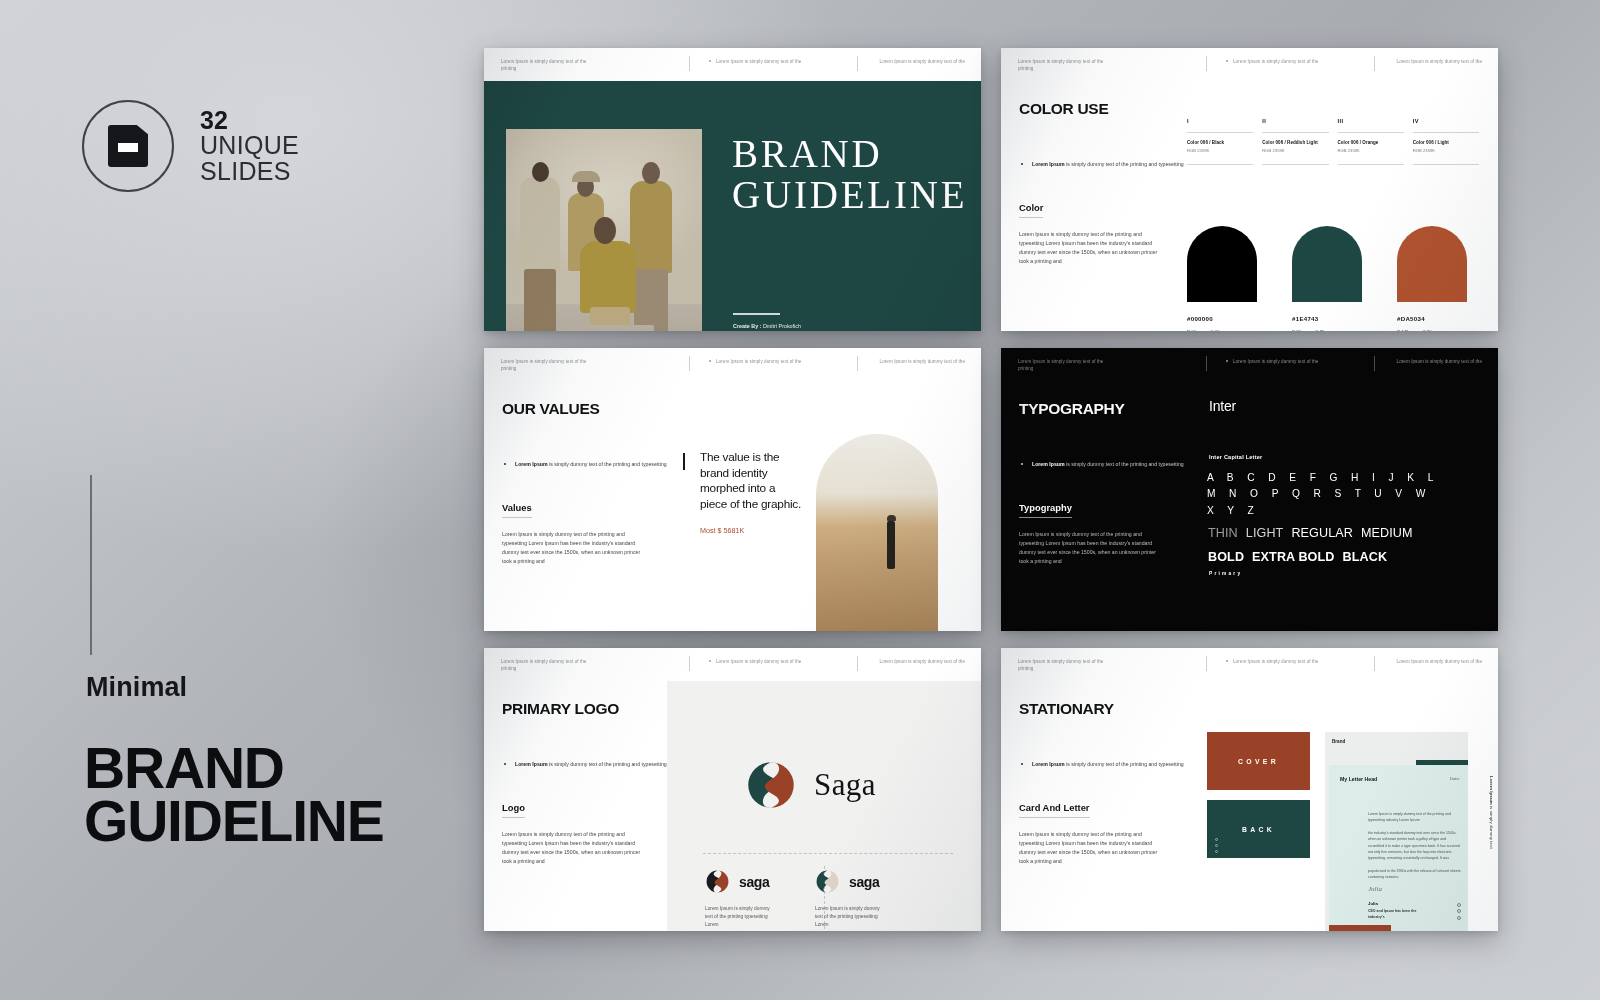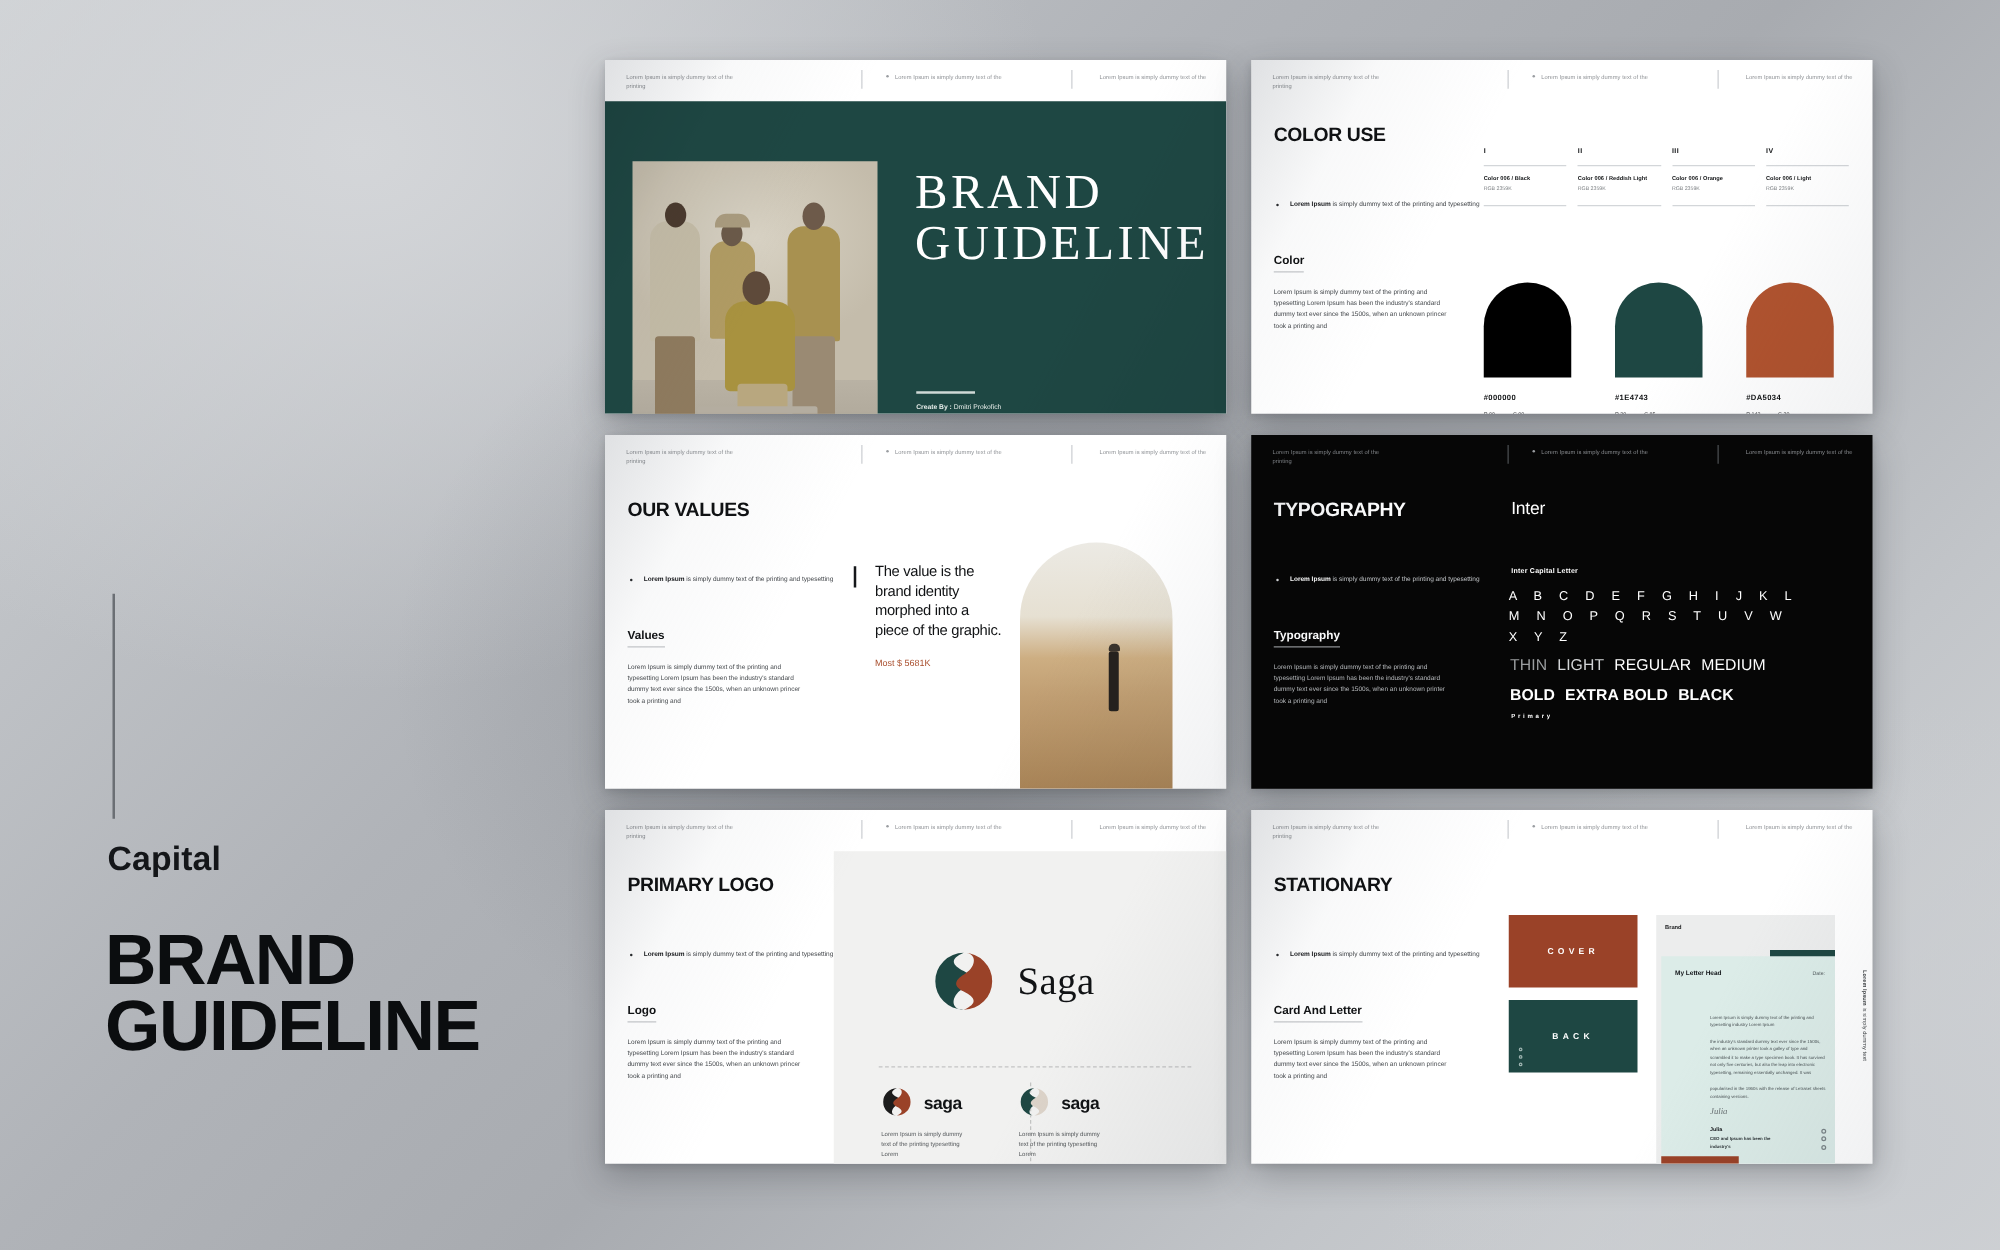--- a/index.html
+++ b/index.html
@@ -193,24 +193,37 @@
     writing-mode: vertical-rl; letter-spacing:.1px; }
   .vert-note b { font-weight:700; }
 </style>
 </head>
 <body>
 
 <div id="bg"></div>
 
 <div class="left-panel">
 
+  <div class="badge-row">
+    <div class="badge-circle">
+      <span class="slide-glyph">
+        <span class="sh"></span>
+          <span class="inner"></span>
+      </span>
+    </div>
+    <div class="badge-text">
+      <div class="badge-num">32</div>
+      <div class="badge-l1">UNIQUE</div>
+      <div class="badge-l2">SLIDES</div>
+    </div>
+  </div>
 
   <div class="vline"></div>
 
-  <div class="kicker">Capital</div>
+  <div class="kicker">Minimal</div>
   <div class="bigtitle">
     <div>BRAND</div>
     <div>GUIDELINE</div>
   </div>
 </div>
 
 <div class="deck">
 
   <div class="slide s1">
     <div class="shead">

